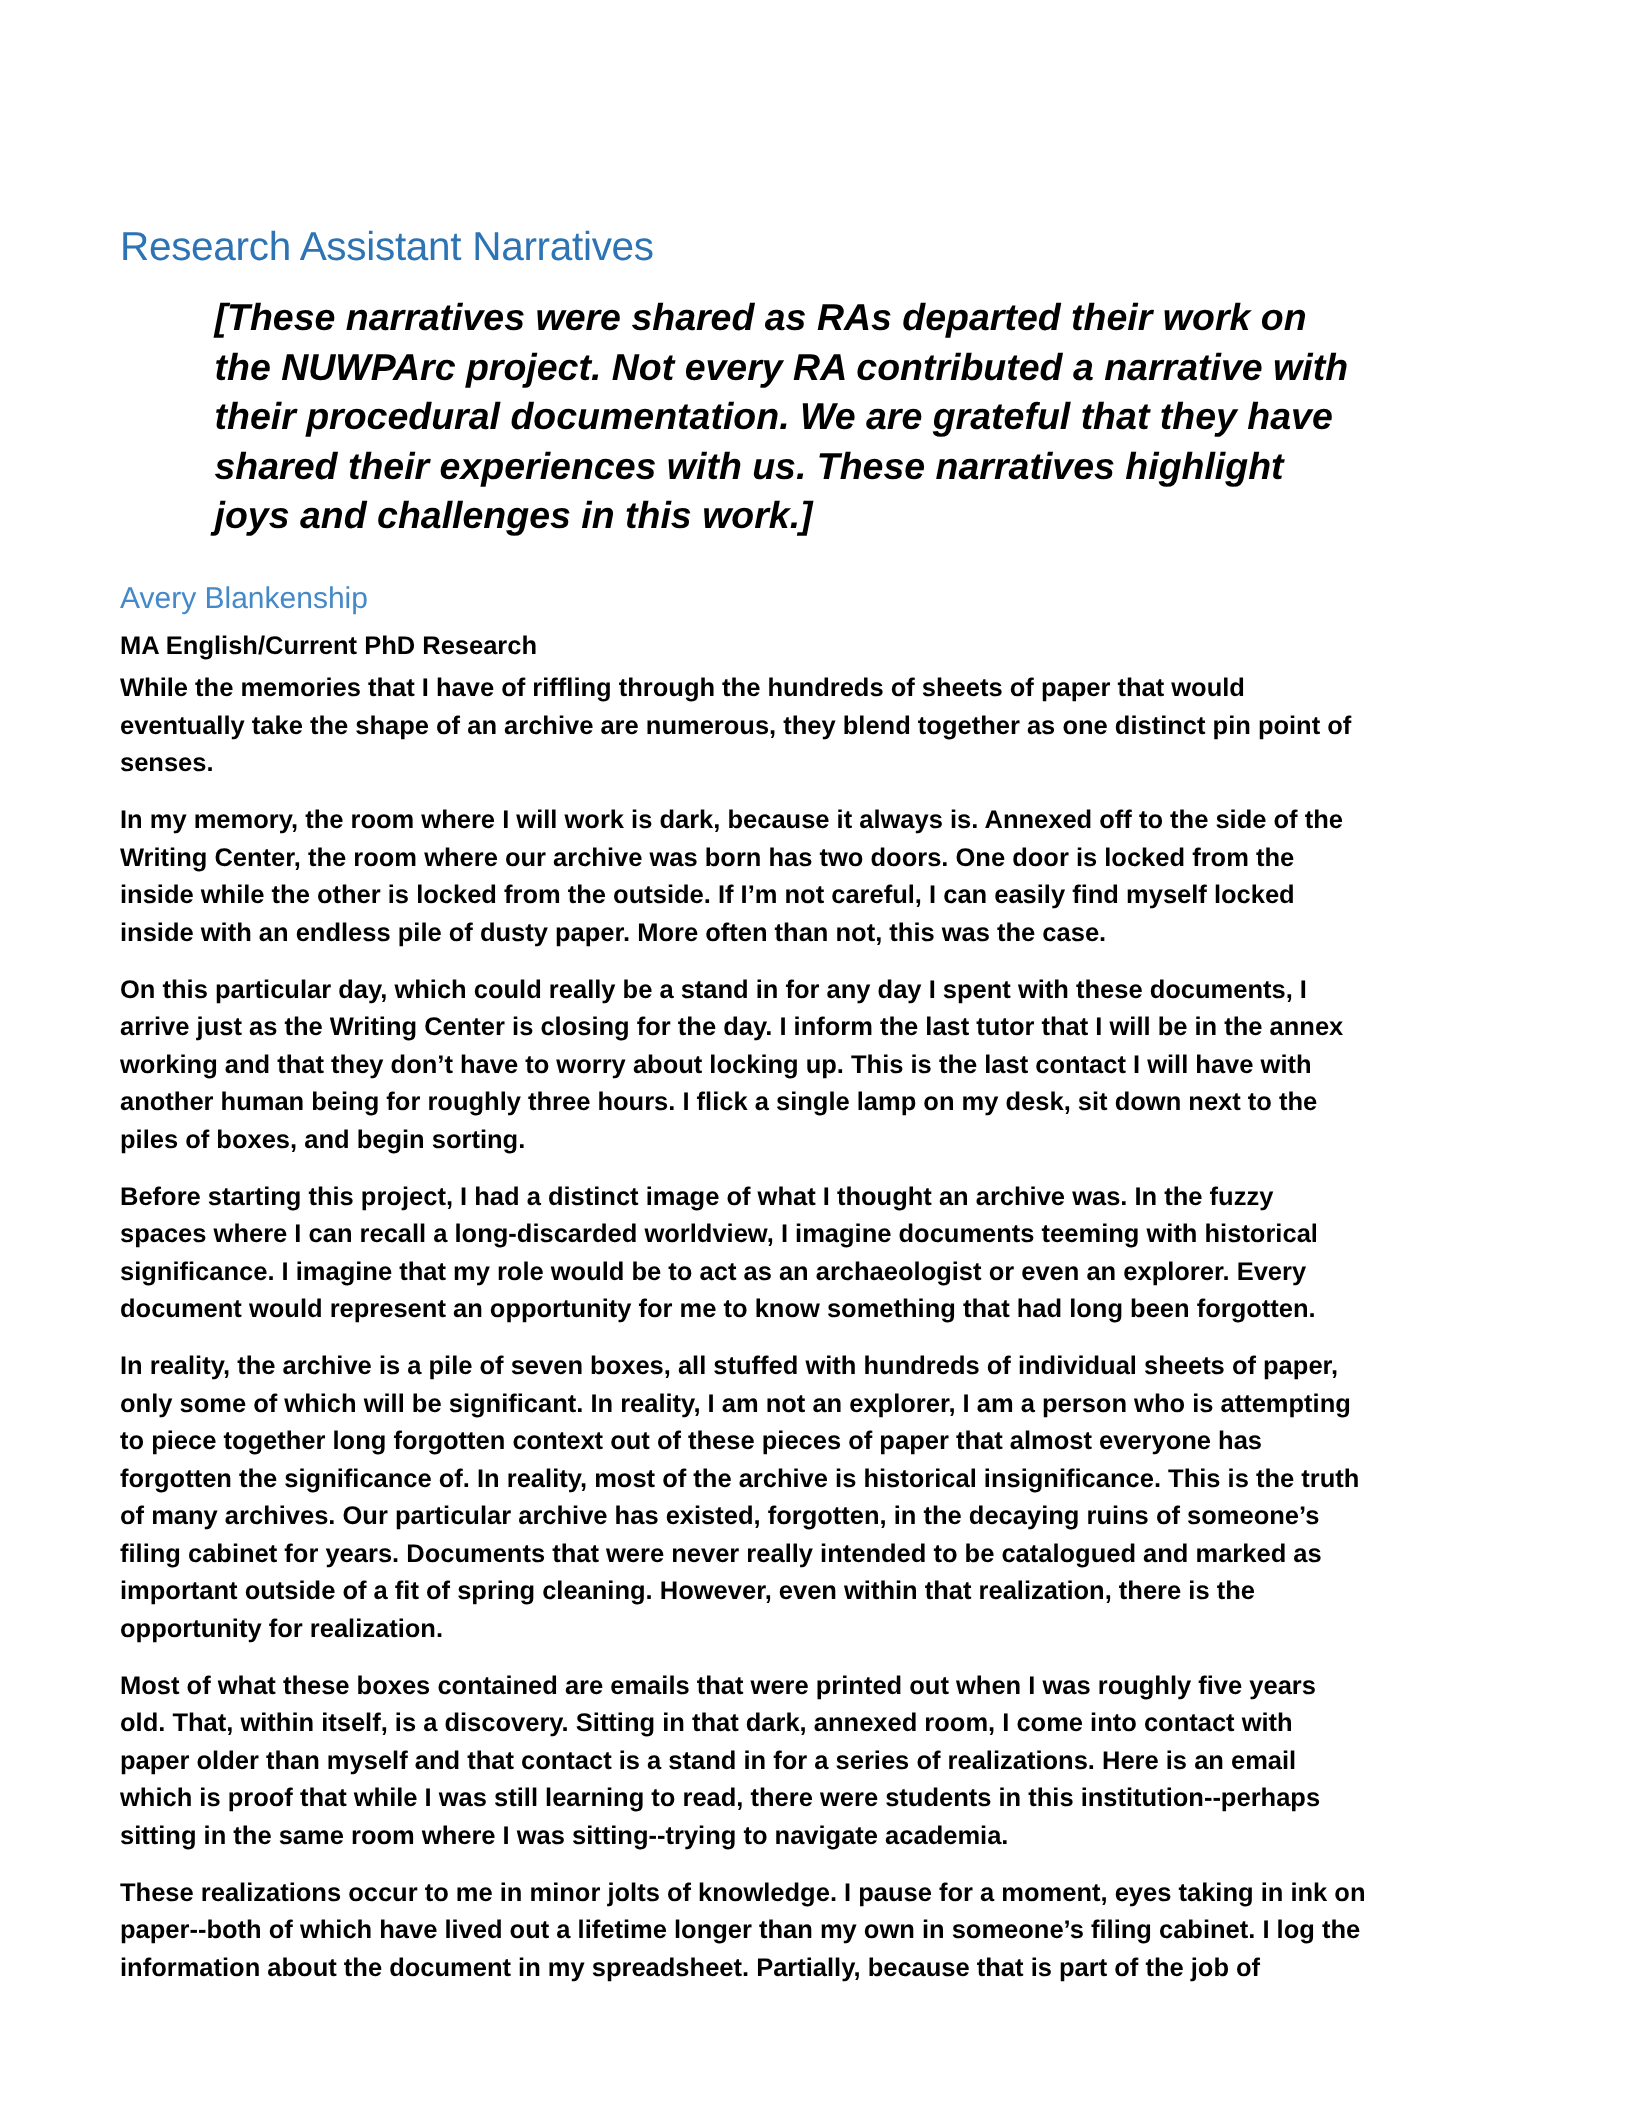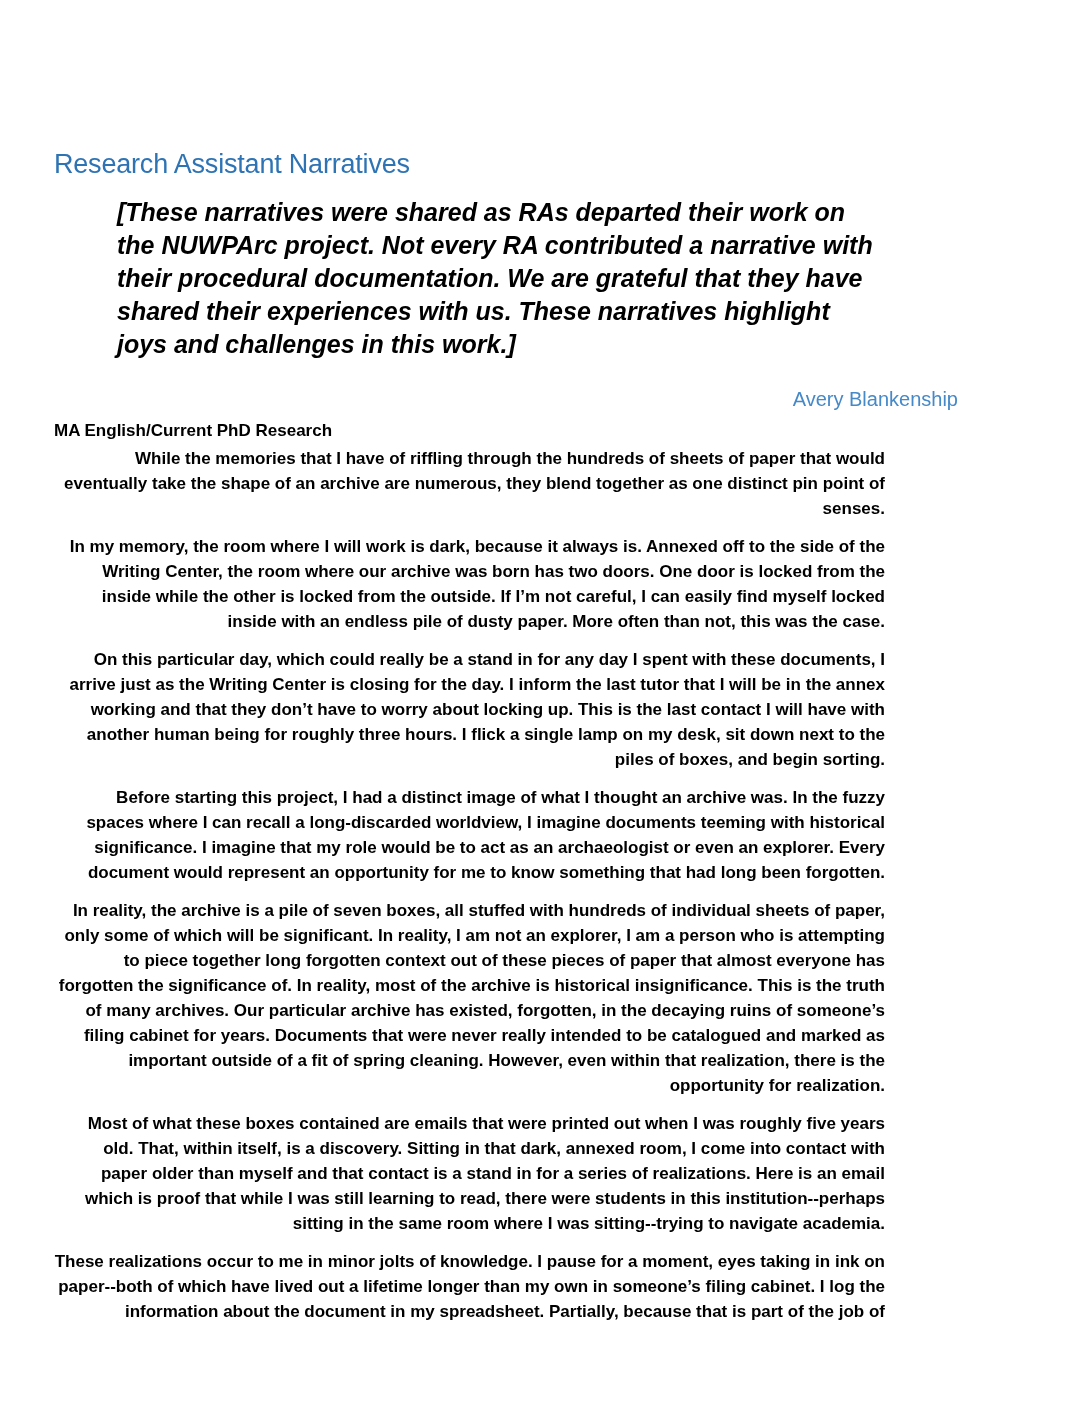--- a/index.html
+++ b/index.html
@@ -7,21 +7,21 @@
     padding: 0;
     background: #ffffff;
   }
   .page {
     position: relative;
     width: 1088px;
     height: 1408px;
     background: #ffffff;
     overflow: hidden;
     box-sizing: border-box;
-    padding: 148px 130px 60px 54px;
+    padding: 148px 130px 60px 80px;
     font-family: "Liberation Sans", sans-serif;
     color: #000000;
   }
   .doc-title {
     margin: 0 0 16px 0;
     font-size: 27px;
     font-weight: 400;
     letter-spacing: -0.2px;
     color: #2E74B5;
     line-height: 1.2;
@@ -34,21 +34,20 @@
     line-height: 33px;
     color: #000000;
     max-width: 768px;
   }
   .author-name {
     margin: 0 0 7px 0;
     font-size: 20px;
     font-weight: 400;
     color: #4589C8;
     line-height: 1.25;
-    text-align: right;
   }
   .author-credentials {
     margin: 0 0 3px 0;
     font-size: 17px;
     font-weight: 700;
     line-height: 24px;
   }
   .last-edit {
     margin: 0 0 20px 63px;
     font-size: 17px;
@@ -56,21 +55,20 @@
     font-style: italic;
     line-height: 24px;
   }
   .body-paragraphs p {
     margin: 0 0 13px 0;
     font-size: 17px;
     font-weight: 600;
     line-height: 25px;
     color: #000000;
     max-width: 831px;
-    text-align: right;
   }
 </style>
 </head>
 <body>
 
 <div class="page">
 
   <h1 class="doc-title">Research Assistant Narratives</h1>
 
   <div class="intro-note">[These narratives were shared as RAs departed their work on the NUWPArc project. Not every RA contributed a narrative with their procedural documentation. We are grateful that they have shared their experiences with us. These narratives highlight joys and challenges in this work.]</div>

